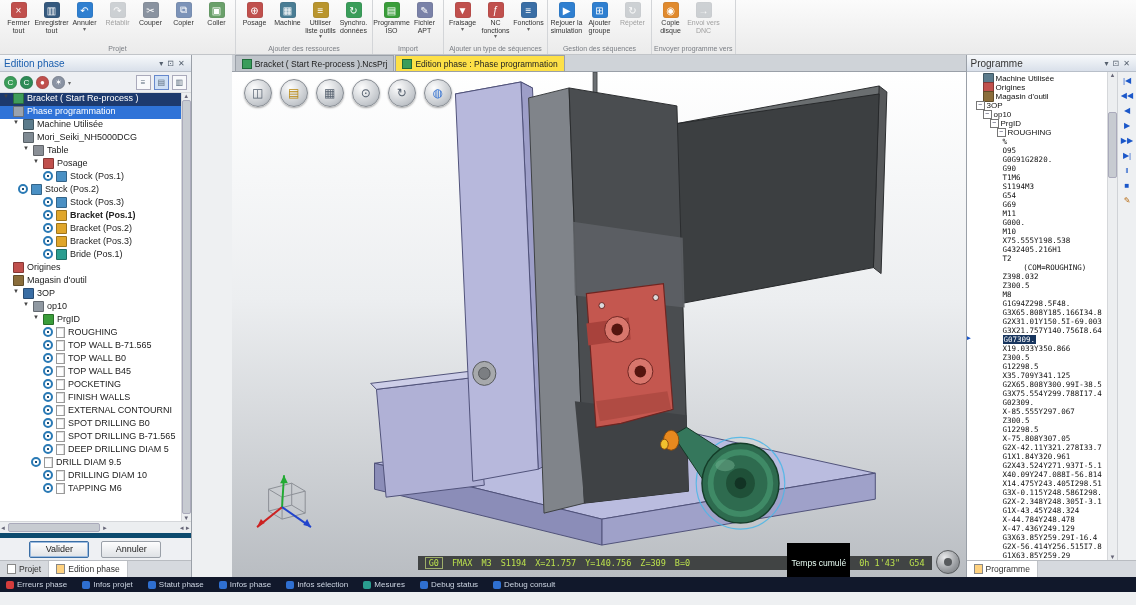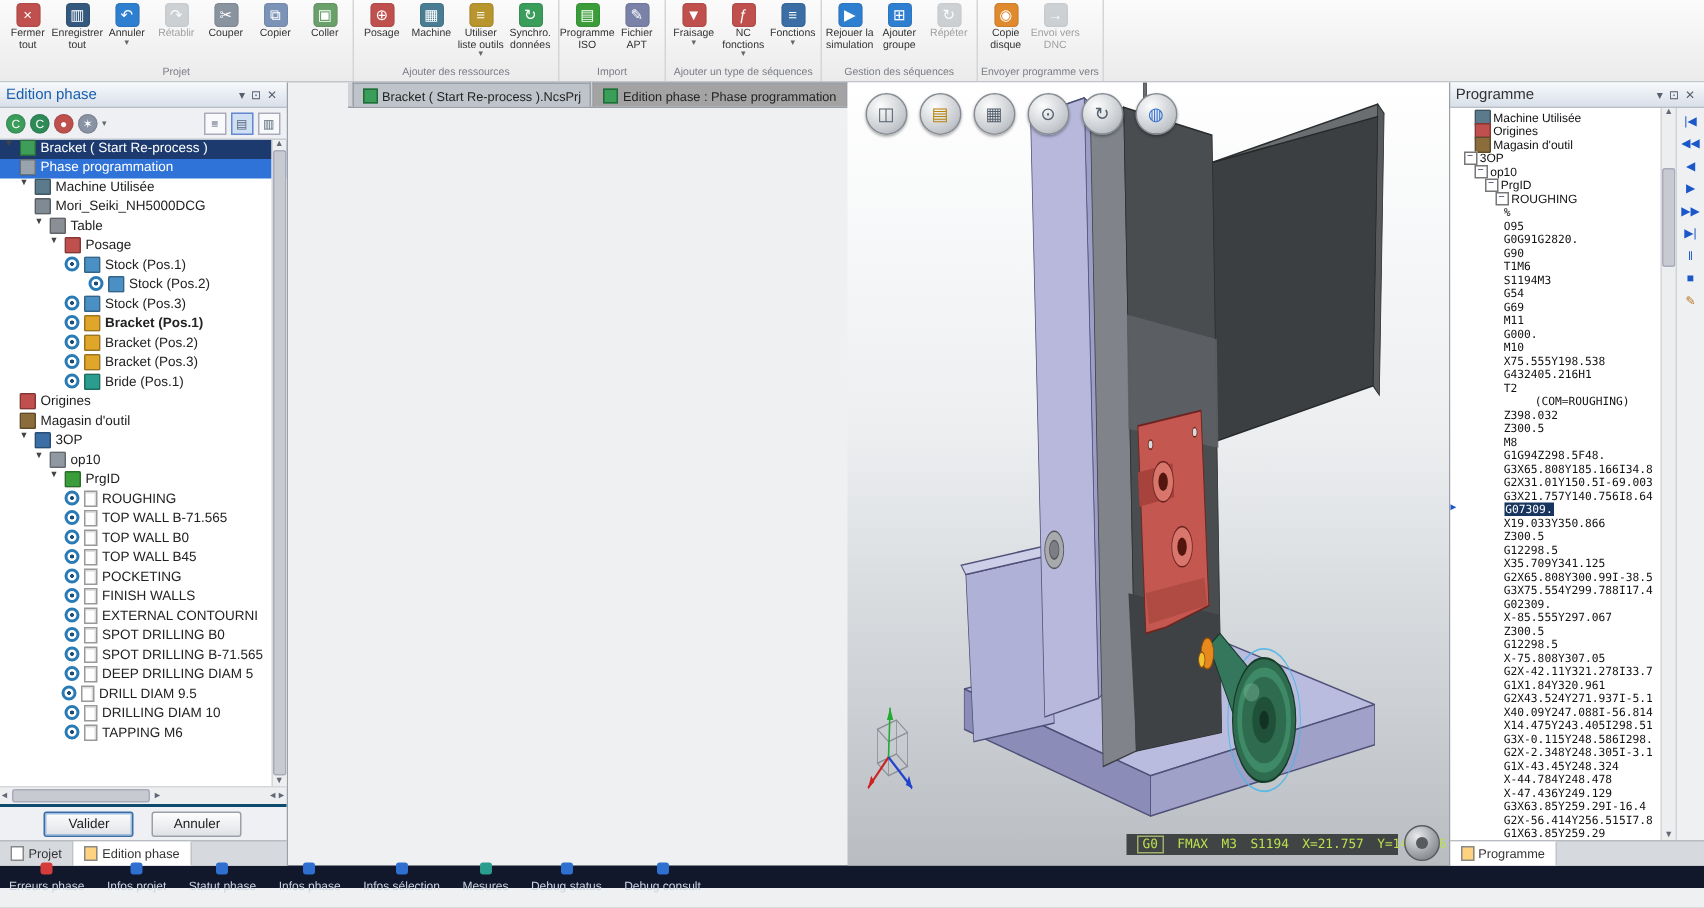--- a/index.html
+++ b/index.html
@@ -43,34 +43,34 @@
   .sel-dark .lbl{color:#fff;}
   .sel-blue{background:#2f73d8;color:#fff;}
   .sel-blue .lbl{color:#fff;}
   .eye{width:10px;height:10px;border-radius:50%;border:2px solid #2a7ab5;background:radial-gradient(circle,#1b4f79 30%,#fff 34%);box-sizing:border-box;flex:none;}
   .doci{width:7px;height:9px;background:#fefefe;border:1px solid #999;box-shadow:inset -1px 1px 0 #ddd;flex:none;}
   .sqi{width:9px;height:9px;border-radius:1px;border:1px solid rgba(0,0,0,.3);flex:none;display:flex;align-items:center;justify-content:center;font-size:6px;color:#fff;}
   .vsb{position:absolute;top:0;right:0;width:9px;bottom:0;background:#eceef0;border-left:1px solid #d5d7da;display:flex;flex-direction:column;align-items:center;font-size:6px;color:#667;}
   .vsb .thumb{flex:1;width:7px;background:#c7cbd1;border:1px solid #aab;margin:1px 0;border-radius:2px;}
   .hscroll{height:11px;background:#eceef0;border-top:1px solid #d5d7da;display:flex;align-items:center;font-size:6px;color:#667;}
   .hscroll .thumb{height:7px;width:90px;background:#c7cbd1;border:1px solid #aab;border-radius:2px;margin:0 2px;}
-  .pbuttons{height:22px;display:flex;justify-content:center;align-items:center;gap:12px;background:#eef0f3;border-top:2px solid #0c4a6e;}
+  .pbuttons{height:22px;display:flex;justify-content:center;align-items:center;gap:12px;background:#eef0f3;border-top:5px solid #0c4a6e;}
   .btn{width:58px;height:15px;font-size:9px;background:linear-gradient(#fdfdfd,#dfe2e6);border:1px solid #9aa0a8;display:flex;align-items:center;justify-content:center;border-radius:2px;cursor:default;}
   .btn.default{border:1px solid #3a6ea5;box-shadow:0 0 0 1px #9dbce0 inset;}
   .ptabs{height:16px;display:flex;background:#d6d9de;border-top:1px solid #b9bcc1;align-items:stretch;}
   .ptab{padding:0 7px;font-size:8.5px;display:flex;align-items:center;gap:3px;color:#333;border-right:1px solid #c0c3c8;cursor:default;}
   .ptab.active{background:#fff;}
   .ptab .mini{width:7px;height:8px;background:#fff;border:1px solid #888;flex:none;}
   .ptab.active .mini{background:#ffd27f;}
 
   
-  .viewport{width:762px;display:flex;flex-direction:row;position:relative;margin-left:40px;}
+  .viewport{width:762px;display:flex;flex-direction:column;position:relative;margin-left:40px;}
   .vtabs{height:16px;background:#cfd3d8;display:flex;align-items:flex-end;padding-left:3px;gap:1px;border-bottom:1px solid #9aa0a8;}
   .vtab{height:15px;display:flex;align-items:center;gap:3px;padding:0 6px;font-size:8.5px;background:#bfc4ca;border:1px solid #9aa0a8;border-bottom:none;color:#222;white-space:nowrap;cursor:default;}
-  .vtab.active{background:#a3a3a3;}
+  .vtab.active{background:#fde047;}
   .gcube{width:8px;height:8px;background:#3a9d5a;border:1px solid #1f6b3a;flex:none;}
   .canvas{flex:1;position:relative;background:linear-gradient(#ffffff 0%,#eceef0 45%,#b9bdc2 100%);overflow:hidden;}
   .vtools{position:absolute;top:7px;left:12px;display:flex;gap:8px;}
   .vtool{width:26px;height:26px;border-radius:50%;background:radial-gradient(circle at 35% 30%,#fdfdfd,#c2c6cb 70%,#989da3);border:1px solid #878c93;box-shadow:0 1px 2px rgba(0,0,0,.35);display:flex;align-items:center;justify-content:center;font-size:12px;color:#55606e;cursor:default;}
   .vtool.notes{color:#b8860b;}
   .vtool.globe{color:#2f6fd0;}
   .vstatus{position:absolute;left:186px;right:34px;bottom:7px;height:14px;background:rgba(56,58,58,.93);display:flex;align-items:center;gap:9px;padding:0 7px;font-family:"DejaVu Sans Mono",monospace;font-size:8.5px;color:#bbe14d;white-space:nowrap;}
   .vs-box{border:1px solid #9fae6b;padding:0 3px;line-height:10px;}
   .vs-time{background:#000000;color:#e7fbf2;padding:15px 4px;font-family:"Liberation Sans",sans-serif;margin-left:auto;}
   .vknob{position:absolute;right:6px;bottom:3px;width:22px;height:22px;border-radius:50%;background:radial-gradient(circle at 35% 30%,#e9eaec,#9a9da1 60%,#6f7276);border:1px solid #5a5d60;}
@@ -87,21 +87,21 @@
   .ebox{width:7px;height:7px;border:1px solid #777;font-size:7px;line-height:5px;text-align:center;color:#335;flex:none;background:#fff;}
   .hl{background:#17355e;color:#fff;padding:0 1px;}
   .rvscroll{width:9px;background:#eceef0;border-left:1px solid #d5d7da;display:flex;flex-direction:column;align-items:center;font-size:6px;color:#667;}
   .rvscroll .thumb{width:7px;height:64px;background:#c7cbd1;border:1px solid #aab;border-radius:2px;margin-top:34px;}
   .istrip{width:18px;background:#eef0f2;border-left:1px solid #cfd2d6;display:flex;flex-direction:column;align-items:center;padding-top:4px;gap:6px;}
   .istrip span{font-size:8px;color:#1b57c9;line-height:9px;cursor:default;}
   .istrip span.edit{color:#b86e18;}
 
   
   .statusbar{height:15px;background:#11182b;display:flex;align-items:center;padding:0 6px;gap:15px;}
-  .sitem{display:flex;align-items:center;gap:3px;color:#ccd4e1;font-size:8px;cursor:default;flex-direction:column;}
+  .sitem{display:flex;align-items:center;gap:3px;color:#ccd4e1;font-size:8px;cursor:default;}
   .sdot{width:8px;height:8px;border-radius:2px;flex:none;}
 </style>
 </head>
 <body>
 
 <div id="app">
 
 
   <div class="ribbon">
       <div class="rgroup">
@@ -277,21 +277,21 @@
           <div class="trow" style="padding-left: 33px;">
             <span class="tri">▼</span>
             <span class="sqi" style="background: rgb(192, 80, 77);"></span>
             <span class="lbl">Posage</span>
           </div>
           <div class="trow" style="padding-left: 43px;">
             <span class="eye"></span>
             <span class="sqi" style="background: rgb(74, 144, 196);"></span>
             <span class="lbl">Stock (Pos.1)</span>
           </div>
-          <div class="trow" style="padding-left: 59px;">
+          <div class="trow" style="padding-left: 18px;">
             <span class="eye"></span>
             <span class="sqi" style="background: rgb(74, 144, 196);"></span>
             <span class="lbl">Stock (Pos.2)</span>
           </div>
           <div class="trow" style="padding-left: 43px;">
             <span class="eye"></span>
             <span class="sqi" style="background: rgb(74, 144, 196);"></span>
             <span class="lbl">Stock (Pos.3)</span>
           </div>
           <div class="trow" style="padding-left: 43px;">
@@ -380,21 +380,21 @@
           <div class="trow" style="padding-left: 43px;">
             <span class="eye"></span>
             <span class="doci"></span>
             <span class="lbl">SPOT DRILLING B-71.565</span>
           </div>
           <div class="trow" style="padding-left: 43px;">
             <span class="eye"></span>
             <span class="doci"></span>
             <span class="lbl">DEEP DRILLING DIAM 5</span>
           </div>
-          <div class="trow" style="padding-left: 41px;">
+          <div class="trow" style="padding-left: 31px;">
             <span class="eye"></span>
             <span class="doci"></span>
             <span class="lbl">DRILL DIAM 9.5</span>
           </div>
           <div class="trow" style="padding-left: 43px;">
             <span class="eye"></span>
             <span class="doci"></span>
             <span class="lbl">DRILLING DIAM 10</span>
           </div>
           <div class="trow" style="padding-left: 43px;">

